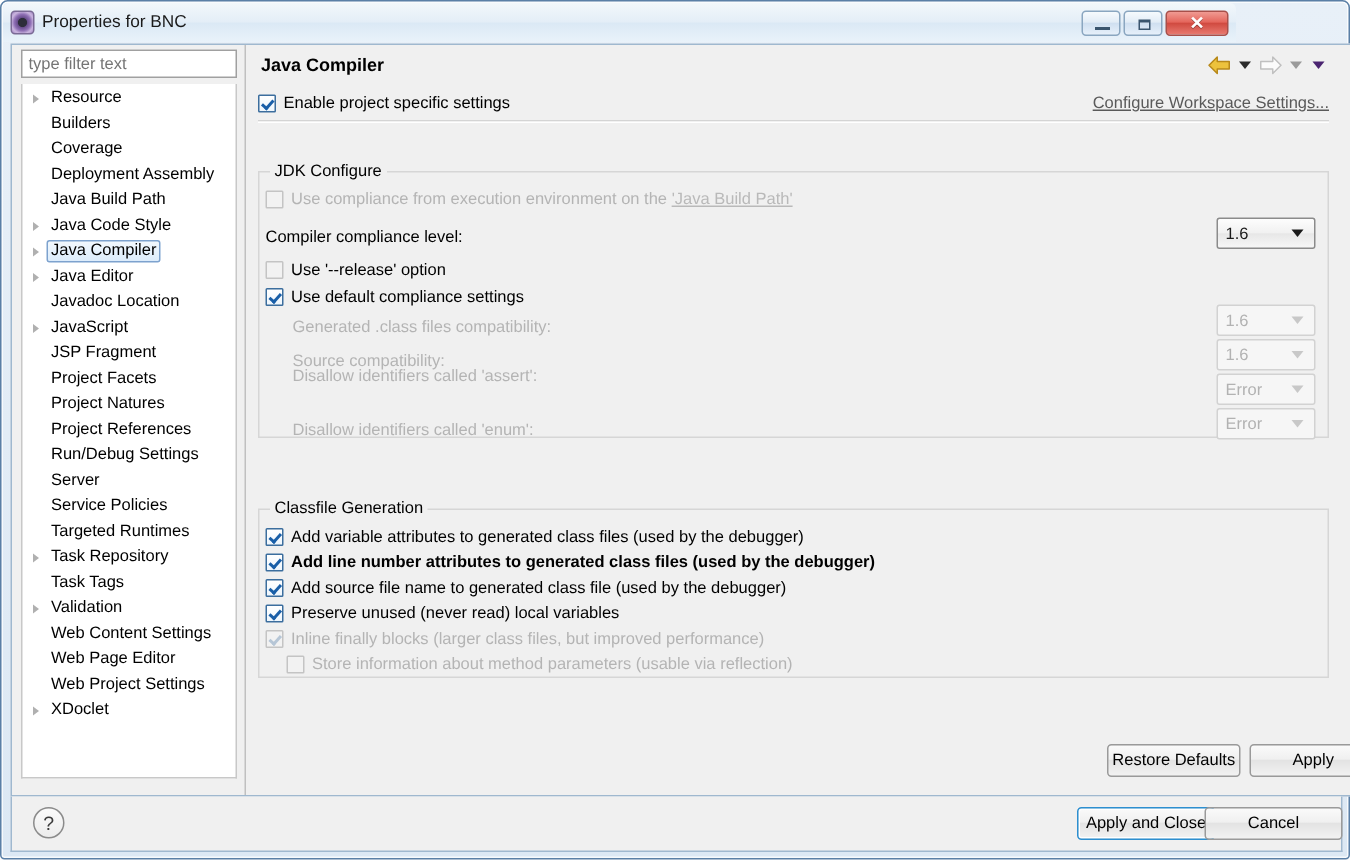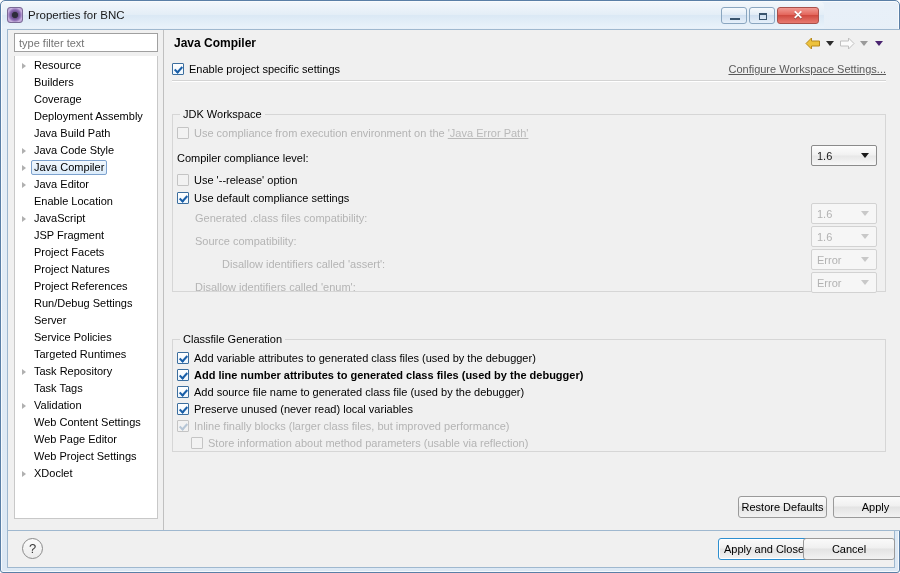--- a/index.html
+++ b/index.html
@@ -428,21 +428,21 @@
           <div class="tree-item selected">
             <span class="twisty has"></span>
             <span class="tree-label">Java Compiler</span>
           </div>
           <div class="tree-item">
             <span class="twisty has"></span>
             <span class="tree-label">Java Editor</span>
           </div>
           <div class="tree-item">
             <span class="twisty"></span>
-            <span class="tree-label">Enable Location</span>
+            <span class="tree-label">Javadoc Location</span>
           </div>
           <div class="tree-item">
             <span class="twisty has"></span>
             <span class="tree-label">JavaScript</span>
           </div>
           <div class="tree-item">
             <span class="twisty"></span>
             <span class="tree-label">JSP Fragment</span>
           </div>
           <div class="tree-item">
@@ -526,25 +526,25 @@
       </div>
 
       <div class="enable-row">
         <span class="cb checked"></span>
         <span class="cb-label">Enable project specific settings</span>
         <span class="link">Configure Workspace Settings...</span>
       </div>
       <div class="hrule"></div>
 
       <div class="group" id="jdk-group">
-        <span class="group-title">JDK Workspace</span>
+        <span class="group-title">JDK Configure</span>
 
         <div class="row" style="top: 10px;">
           <span class="cb disabled"></span>
-          <span class="plain-label disabled"><span>Use compliance from execution environment on the </span><span class="inline-link disabled">'Java Error Path'</span></span>
+          <span class="plain-label disabled"><span>Use compliance from execution environment on the </span><span class="inline-link disabled">'Java Build Path'</span></span>
         </div>
 
         <div class="row" style="top: 35px;">
           <span class="plain-label">Compiler compliance level:</span>
         </div>
         <div class="combo" style="left: 638px; top: 30px;">
           <span class="val">1.6</span>
           <span class="arr"></span>
         </div>
 
@@ -567,21 +567,21 @@
         </div>
 
         <div class="row" style="top: 118px; left: 22px;">
           <span class="plain-label disabled">Source compatibility:</span>
         </div>
         <div class="combo disabled" style="left: 638px; top: 111px;">
           <span class="val">1.6</span>
           <span class="arr"></span>
         </div>
 
-        <div class="row" style="top: 141px; left: 22px; margin-left: 27px;">
+        <div class="row" style="top: 128px; left: 22px;">
           <span class="plain-label disabled">Disallow identifiers called 'assert':</span>
         </div>
         <div class="combo disabled" style="left: 638px; top: 134px;">
           <span class="val">Error</span>
           <span class="arr"></span>
         </div>
 
         <div class="row" style="top: 164px; left: 22px; align-items: center;">
           <span class="plain-label disabled">Disallow identifiers called 'enum':</span>
         </div>

